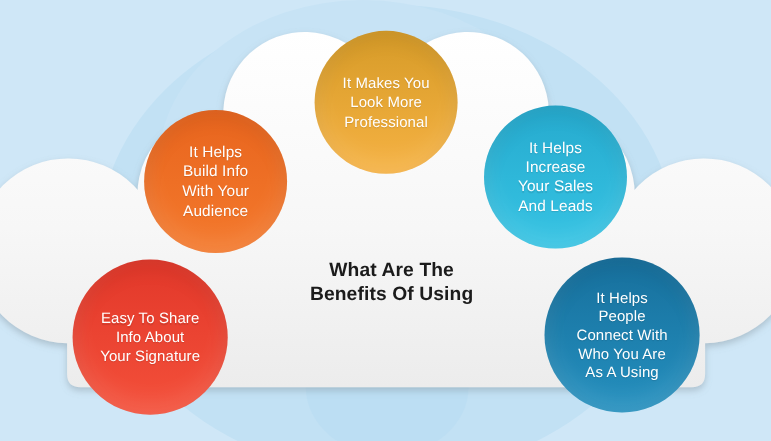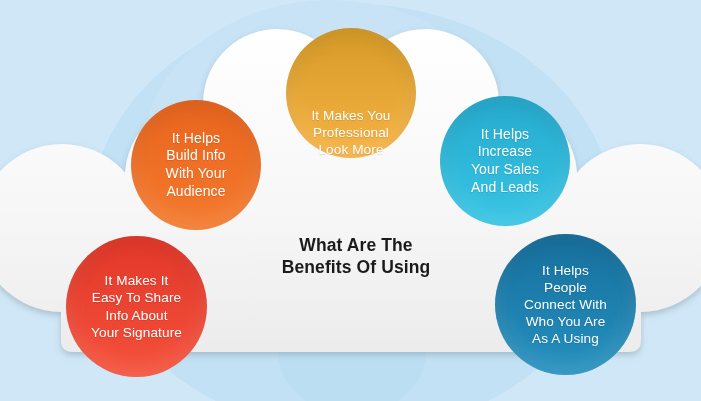--- a/index.html
+++ b/index.html
@@ -141,40 +141,39 @@
 
   <div class="bubble" id="bubble-trust" style="background: linear-gradient(rgb(232, 101, 30) 0%, rgb(244, 121, 44) 100%); color: rgb(255, 255, 255);">
     <span class="lines">
       <span>It Helps</span>
       <span>Build Info</span>
       <span>With Your</span>
       <span>Audience</span>
     </span>
   </div>
 
-  <div class="bubble" id="bubble-prof" style="background: linear-gradient(rgb(214, 155, 40) 0%, rgb(246, 178, 67) 100%); color: rgb(255, 255, 255); align-items: flex-end;">
+  <div class="bubble" id="bubble-prof" style="background: linear-gradient(rgb(214, 155, 40) 0%, rgb(246, 178, 67) 100%); color: rgb(255, 255, 255);">
     <span class="lines">
       <span>It Makes You</span>
+      <span>Look More</span>
       <span>Professional</span>
-      <span>Look More</span>
     </span>
   </div>
 
   <div class="bubble" id="bubble-sales" style="background: linear-gradient(rgb(38, 170, 206) 0%, rgb(54, 196, 228) 100%); color: rgb(255, 255, 255);">
     <span class="lines">
       <span>It Helps</span>
       <span>Increase</span>
       <span>Your Sales</span>
       <span>And Leads</span>
     </span>
   </div>
 
   <div class="bubble" id="bubble-share" style="background: linear-gradient(rgb(226, 56, 42) 0%, rgb(244, 80, 58) 100%); color: rgb(255, 255, 255);">
     <span class="lines">
-      <span>It Makes It</span>
       <span>Easy To Share</span>
       <span>Info About</span>
       <span>Your Signature</span>
     </span>
   </div>
 
   <div class="bubble" id="bubble-connect" style="background: linear-gradient(rgb(23, 111, 156) 0%, rgb(36, 144, 191) 100%); color: rgb(255, 255, 255);">
     <span class="lines">
       <span>It Helps</span>
       <span>People</span>

